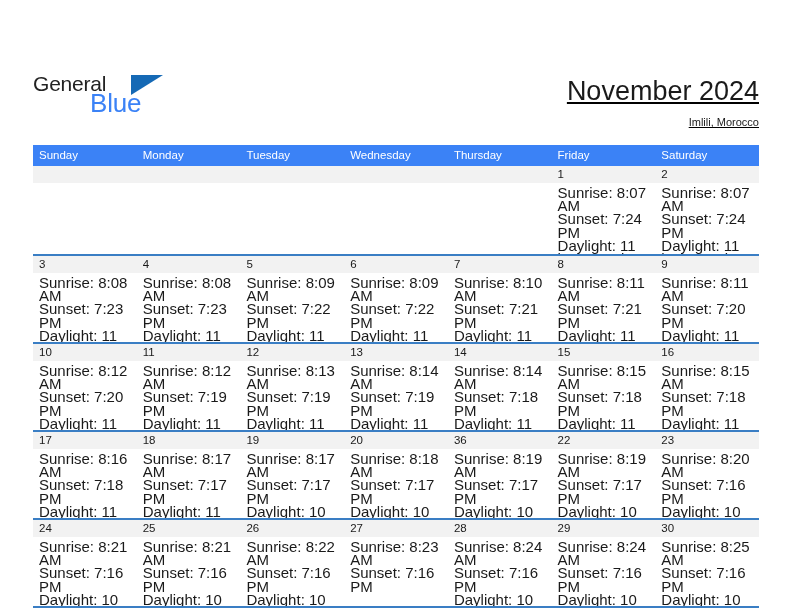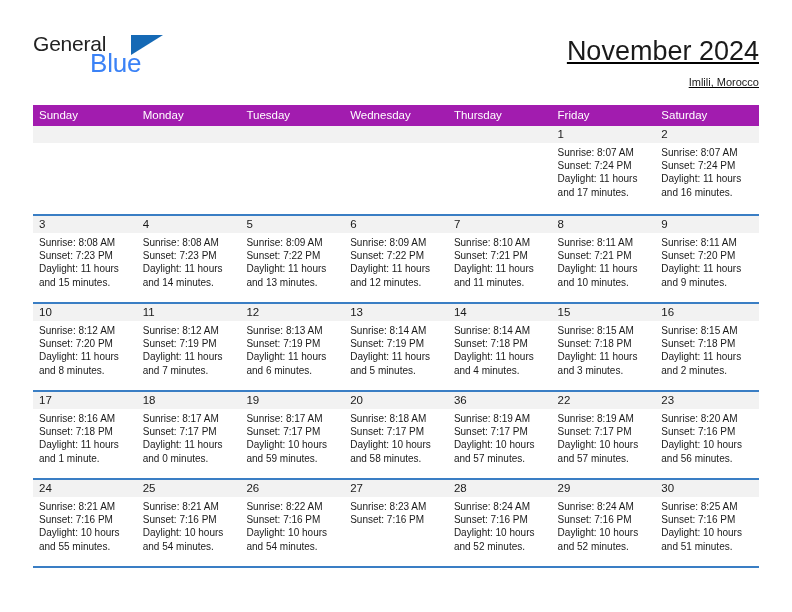--- a/index.html
+++ b/index.html
@@ -12,20 +12,21 @@
     height: 612px;
     font-family: "Liberation Sans", sans-serif;
     color: #000000;
     overflow: hidden;
   }
   .page {
     position: relative;
     width: 792px;
     height: 500px;
     box-sizing: border-box;
+    margin-top: 40px;
   }
 
   
   .header {
     position: absolute;
     top: 30px;
     left: 33px;
     right: 33px;
     height: 62px;
   }
@@ -88,21 +89,21 @@
 
   
   .calendar {
     position: absolute;
     left: 33px;
     top: 105px;
     width: 726px;
   }
   .weekday-row {
     display: flex;
-    background: #a21caf;
+    background: #3b82f6;
     height: 21px;
   }
   .weekday {
     flex: 1 1 0;
     color: #ffffff;
     font-size: 11.5px;
     line-height: 21px;
     padding-left: 6px;
     box-sizing: border-box;
     white-space: nowrap;
@@ -130,21 +131,21 @@
     font-size: 11.5px;
     line-height: 17px;
     color: #1a1a1a;
     box-sizing: border-box;
   }
   .cell.empty .daynum-band {
     background: #f2f2f2;
   }
   .cell-body {
     padding: 3px 8px 0 6px;
-    font-size: 10px;
+    font-size: 15px;
     line-height: 13.2px;
     color: #1a1a1a;
   }
   .cell-body div {
     white-space: normal;
   }
   .grid-bottom {
     border-top: 2px solid #3a7ec4;
     height: 0;
   }

